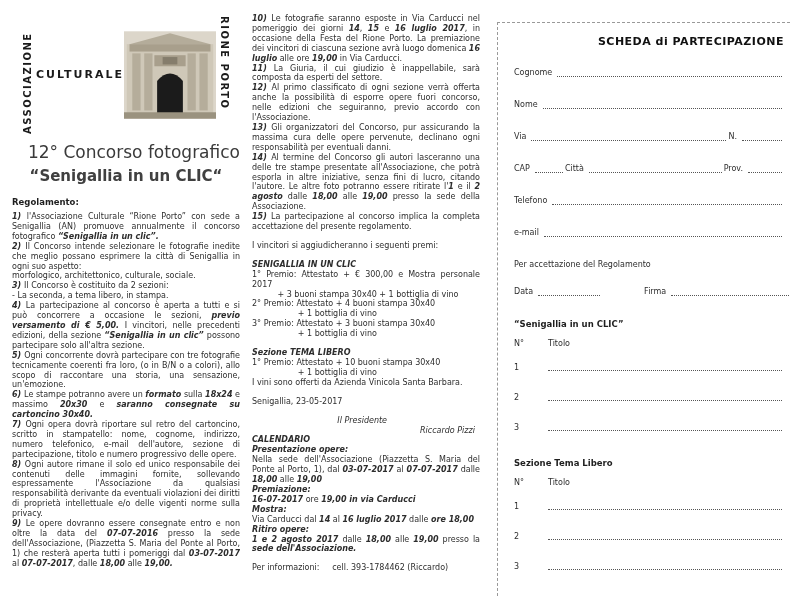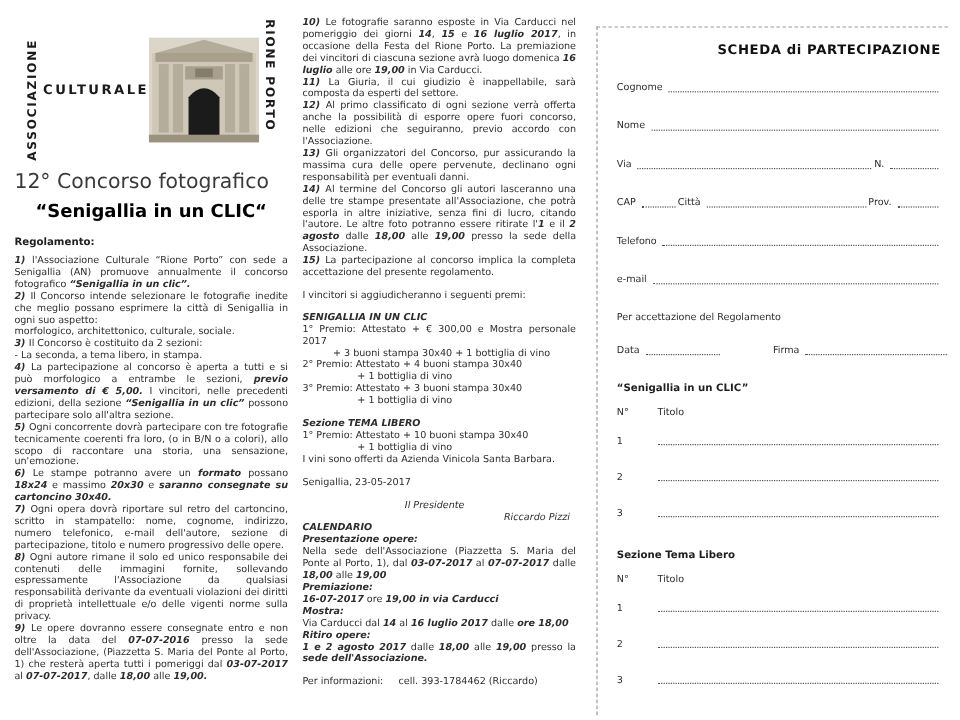--- a/index.html
+++ b/index.html
@@ -12,21 +12,21 @@
 
   
   .logo{display:flex;justify-content:center;align-items:stretch;height:118px;margin-bottom:2px;}
   .logo-side{font-weight:bold;font-size:10px;letter-spacing:1.5px;color:#1a1a1a;display:flex;align-items:center;}
   .logo-left-txt{writing-mode:vertical-rl;transform:rotate(180deg);}
   .logo-right-txt{writing-mode:vertical-rl;}
   .logo-center{display:flex;align-items:center;margin:0 3px;}
   .logo-top{font-weight:bold;font-size:11px;letter-spacing:2px;color:#1a1a1a;margin-bottom:2px;}
 
   
-  .title1{font-size:17px;text-align:left;margin-top:8px;color:#3a3a3a;}
+  .title1{font-size:17px;text-align:right;margin-top:8px;color:#3a3a3a;}
   .title2{font-size:15px;font-weight:bold;text-align:center;margin-top:5px;}
   .reg-heading{font-size:8.5px;font-weight:bold;margin-top:12px;margin-bottom:5px;color:#1f1f1f;}
 
   
   .para{font-size:8px;line-height:1.24;text-align:justify;color:#2d2d2d;}
   .para.sp{margin-top:9px;}
   .b{font-weight:bold;font-style:italic;}
   .i{font-style:italic;}
 
   
@@ -74,32 +74,32 @@
           <rect x="33" y="26" width="34" height="12" fill="#a89f8c"></rect>
           <rect x="42" y="28" width="16" height="8" fill="#857d6c"></rect>
           <path d="M36 90 L36 54 Q50 38 64 54 L64 90 Z" fill="#1b1b1b"></path>
           <rect x="0" y="88" width="100" height="7" fill="#9a927f"></rect>
         </svg>
       </div>
       <div class="logo-side logo-right-txt">RIONE PORTO</div>
     </div>
 
     <div class="title1">12° Concorso fotografico</div>
-    <div class="title2" style="color: #000000;">“Senigallia in un CLIC“</div>
+    <div class="title2" style="color: #404040;">“Senigallia in un CLIC“</div>
 
     <div class="reg-heading">Regolamento:</div>
     <div>
         <div class="para"><span class="b">1) </span><span>l'Associazione Culturale “Rione Porto” con sede a Senigallia (AN) promuove annualmente il concorso fotografico </span><span class="b">“Senigallia in un clic”.</span></div>
         <div class="para"><span class="b">2) </span><span>Il Concorso intende selezionare le fotografie inedite che meglio possano esprimere la città di Senigallia in ogni suo aspetto:</span></div>
         <div class="para"><span>morfologico, architettonico, culturale, sociale.</span></div>
         <div class="para"><span class="b">3) </span><span>Il Concorso è costituito da 2 sezioni:</span></div>
         <div class="para"><span>- La seconda, a tema libero, in stampa.</span></div>
-        <div class="para"><span class="b">4) </span><span>La partecipazione al concorso è aperta a tutti e si può morfologico a entrambe le sezioni, </span><span class="b">previo versamento di € 5,00. </span><span>I vincitori, nelle precedenti edizioni, della sezione </span><span class="b">“Senigallia in un clic”</span><span> possono partecipare solo all'altra sezione.</span></div>
+        <div class="para"><span class="b">4) </span><span>La partecipazione al concorso è aperta a tutti e si può concorrere a occasione le sezioni, </span><span class="b">previo versamento di € 5,00. </span><span>I vincitori, nelle precedenti edizioni, della sezione </span><span class="b">“Senigallia in un clic”</span><span> possono partecipare solo all'altra sezione.</span></div>
         <div class="para"><span class="b">5) </span><span>Ogni concorrente dovrà partecipare con tre fotografie tecnicamente coerenti fra loro, (o in B/N o a colori), allo scopo di raccontare una storia, una sensazione, un'emozione.</span></div>
-        <div class="para"><span class="b">6) </span><span>Le stampe potranno avere un </span><span class="b">formato</span><span> possano </span><span class="b">18x24</span><span> e massimo </span><span class="b">20x30</span><span> e </span><span class="b">saranno consegnate su cartoncino 30x40.</span></div>
+        <div class="para"><span class="b">6) </span><span>Le stampe potranno avere un </span><span class="b">formato</span><span> sulla </span><span class="b">18x24</span><span> e massimo </span><span class="b">20x30</span><span> e </span><span class="b">saranno consegnate su cartoncino 30x40.</span></div>
         <div class="para"><span class="b">7) </span><span>Ogni opera dovrà riportare sul retro del cartoncino, scritto in stampatello: nome, cognome, indirizzo, numero telefonico, e-mail dell'autore, sezione di partecipazione, titolo e numero progressivo delle opere.</span></div>
         <div class="para"><span class="b">8) </span><span>Ogni autore rimane il solo ed unico responsabile dei contenuti delle immagini fornite, sollevando espressamente l'Associazione da qualsiasi responsabilità derivante da eventuali violazioni dei diritti di proprietà intellettuale e/o delle vigenti norme sulla privacy.</span></div>
         <div class="para"><span class="b">9) </span><span>Le opere dovranno essere consegnate entro e non oltre la data del </span><span class="b">07-07-2016</span><span> presso la sede dell'Associazione, (Piazzetta S. Maria del Ponte al Porto, 1) che resterà aperta tutti i pomeriggi dal </span><span class="b">03-07-2017</span><span> al </span><span class="b">07-07-2017</span><span>, dalle </span><span class="b">18,00</span><span> alle </span><span class="b">19,00.</span></div>
       </div>
   </div>
 
   <div class="col-mid">
     <div>
         <div class="para"><span class="b">10) </span><span>Le fotografie saranno esposte in Via Carducci nel pomeriggio dei giorni </span><span class="b">14</span><span>, </span><span class="b">15</span><span> e </span><span class="b">16 luglio 2017</span><span>, in occasione della Festa del Rione Porto. La premiazione dei vincitori di ciascuna sezione avrà luogo domenica </span><span class="b">16 luglio</span><span> alle ore </span><span class="b">19,00</span><span> in Via Carducci.</span></div>
         <div class="para"><span class="b">11) </span><span>La Giuria, il cui giudizio è inappellabile, sarà composta da esperti del settore.</span></div>

